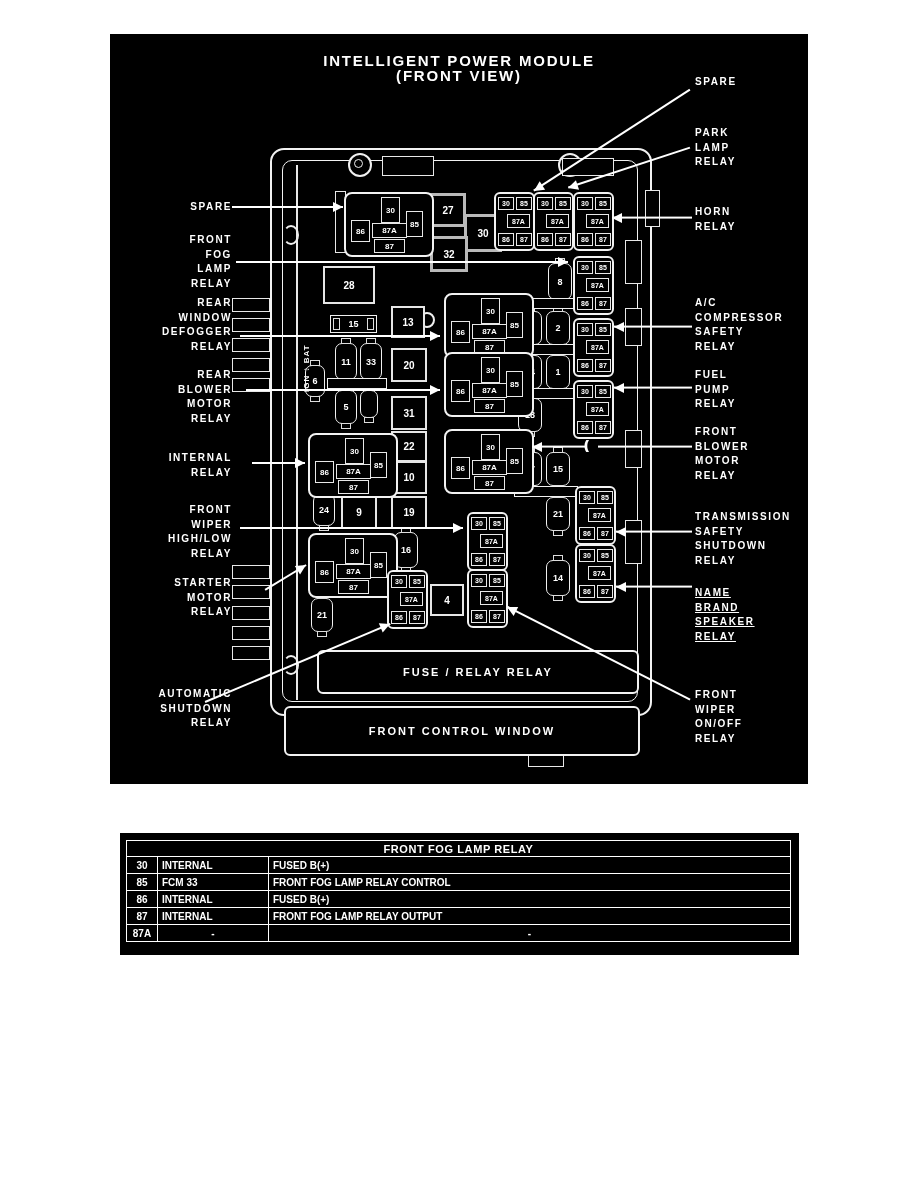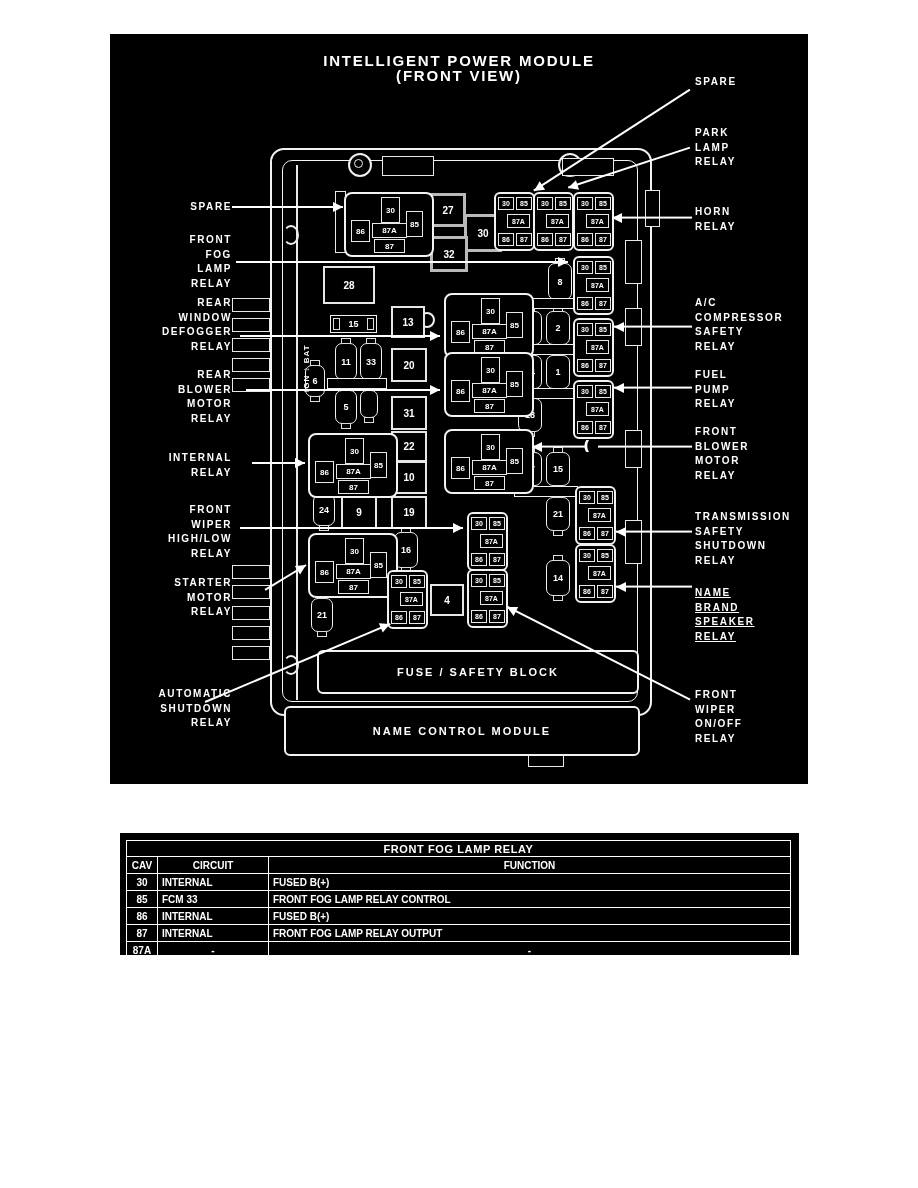--- a/index.html
+++ b/index.html
@@ -248,22 +248,22 @@
           <div class="p" style="left: 2px; top: 39px; width: 14px; height: 11px;">86</div>
           <div class="p" style="left: 20px; top: 39px; width: 14px; height: 11px;">87</div>
         </div>
         <div class="mrelay" style="left: 277px; top: 536px;">
           <div class="p" style="left: 2px; top: 3px; width: 14px; height: 11px;">30</div>
           <div class="p" style="left: 20px; top: 3px; width: 14px; height: 11px;">85</div>
           <div class="p" style="left: 11px; top: 20px; width: 21px; height: 12px;">87A</div>
           <div class="p" style="left: 2px; top: 39px; width: 14px; height: 11px;">86</div>
           <div class="p" style="left: 20px; top: 39px; width: 14px; height: 11px;">87</div>
         </div>
-        <div class="ftr" style="left: 207px; top: 616px; width: 318px; height: 40px;">FUSE / SAFETY BLOCK</div>
-        <div class="ftr" style="left: 174px; top: 672px; width: 352px; height: 46px;">NAME CONTROL MODULE</div>
+        <div class="ftr" style="left: 207px; top: 616px; width: 318px; height: 40px;">FUSE / RELAY RELAY</div>
+        <div class="ftr" style="left: 174px; top: 672px; width: 352px; height: 46px;">FRONT CONTROL WINDOW</div>
         <div class="vtext" style="left: 192px; top: 358px;">IGN ↕ BAT</div>
         <div class="brk" style="left: 474px; top: 404px;">((</div>
         <div class="llabel" style="right: 576px; top: 166px;">SPARE</div>
         <div class="llabel" style="right: 576px; top: 199px;">FRONT
 FOG
 LAMP
 RELAY</div>
         <div class="llabel" style="right: 576px; top: 262px;">REAR
 WINDOW
 DEFOGGER
@@ -389,25 +389,20 @@
     <table class="ftable">
       <colgroup>
           <col style="width:31px">
           <col style="width:111px">
           <col>
         </colgroup>
       <tbody>
         <tr>
             <td class="trow" colspan="3">FRONT FOG LAMP RELAY</td>
           </tr>
-        <tr>
-          <td class="hc">CAV</td>
-          <td class="hc">CIRCUIT</td>
-          <td class="hc">FUNCTION</td>
-        </tr>
       </tbody>
       <tbody id="table-body">
           <tr>
             <td class="cc">30</td>
             <td>INTERNAL</td>
             <td>FUSED B(+)</td>
           </tr>
           <tr>
             <td class="cc">85</td>
             <td>FCM 33</td>

